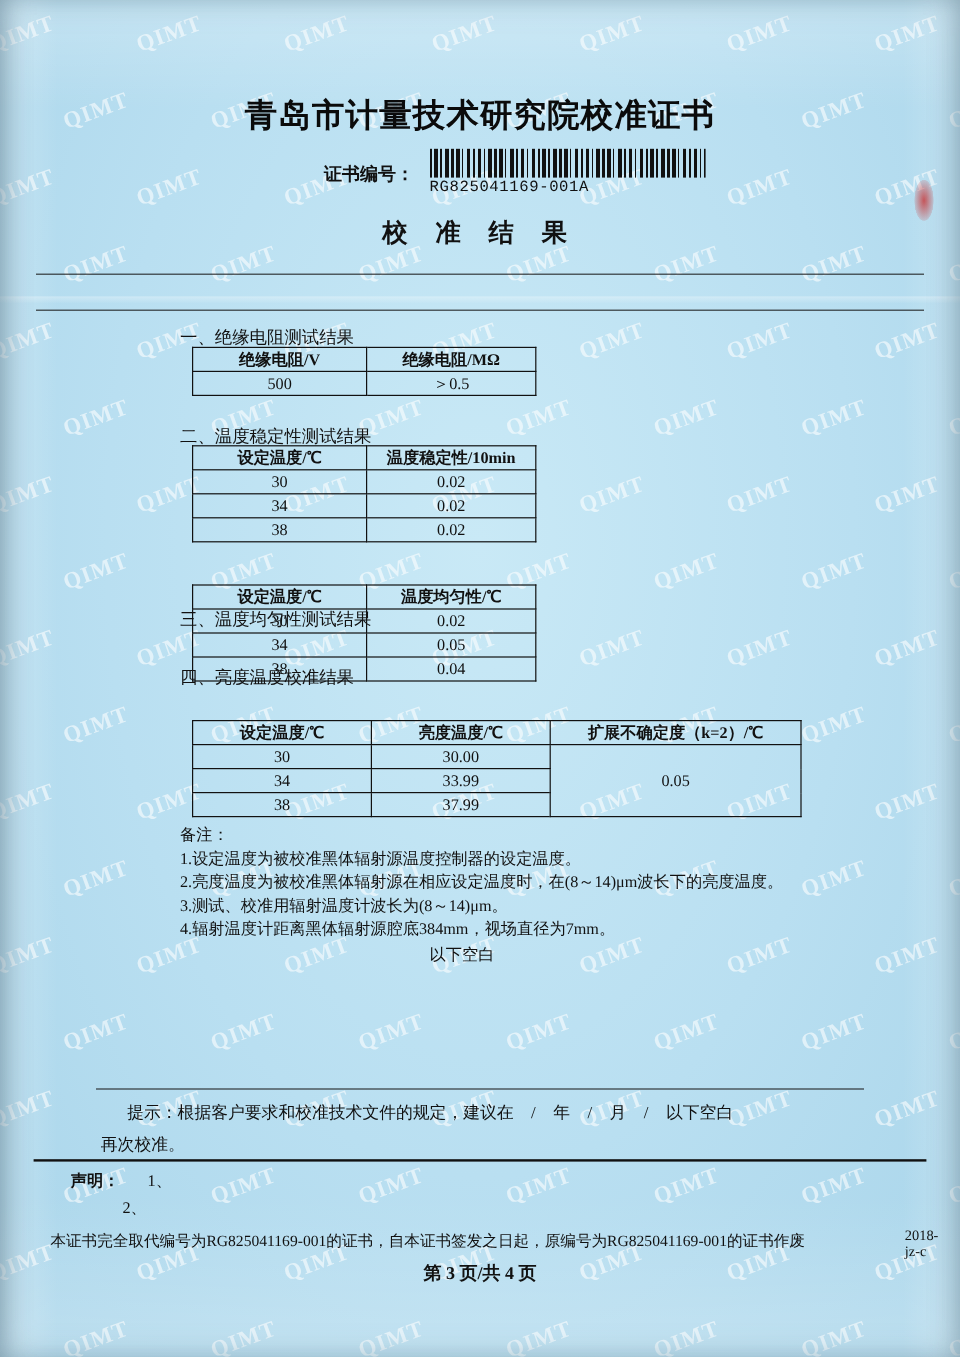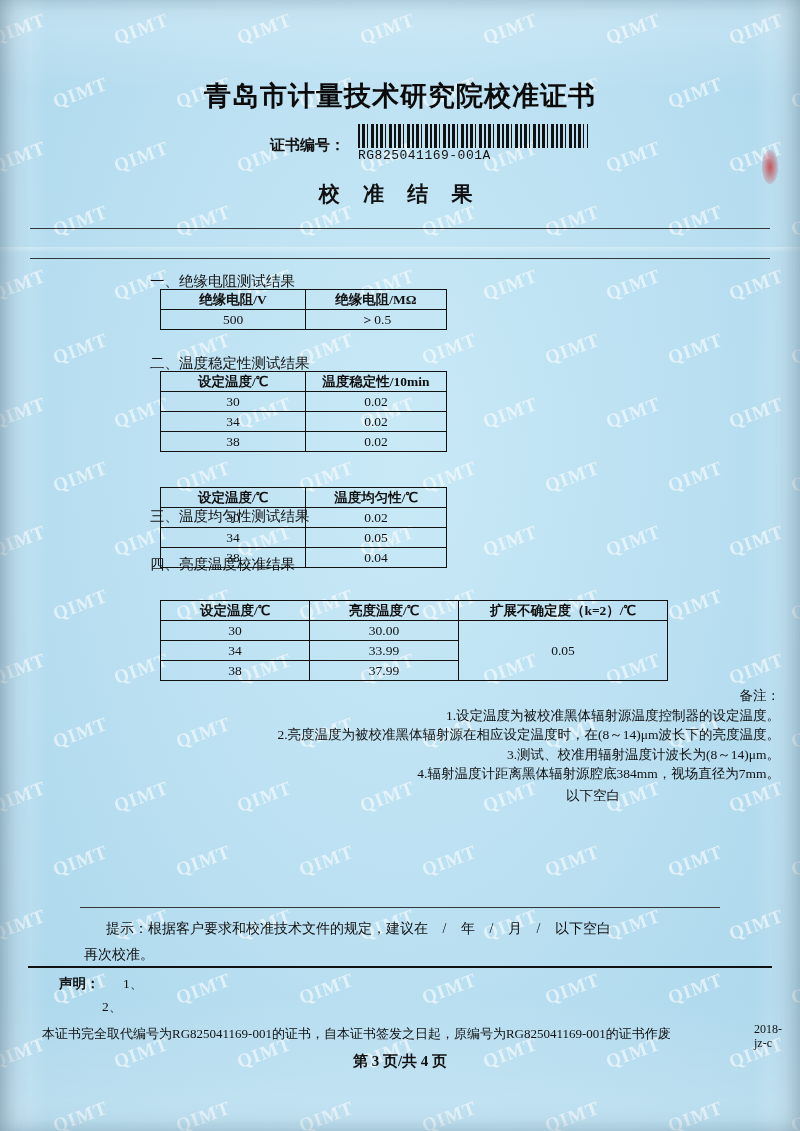--- a/index.html
+++ b/index.html
@@ -85,21 +85,21 @@
     padding:1px 4px;
     font-weight:normal;
     height:17px;
     line-height:16px;
   }
   table.t th{font-weight:bold;font-size:13.5px;}
   .notes{
     position:absolute;left:150px;top:686px;width:630px;
     font-size:13.5px;line-height:19.5px;
   }
-  .notes div{white-space:nowrap;text-align:right;}
+  .notes div{white-space:nowrap;}
   .blank-line{
     text-align:center;width:470px;margin-top:2px;
   }
   .tip{
     position:absolute;left:60px;top:916px;width:690px;font-size:14px;line-height:26px;
   }
   .tip .sl{display:inline-block;width:26px;text-align:center;}
   .decl-rule{
     position:absolute;left:28px;top:966px;width:744px;height:2px;background:#111;
   }

